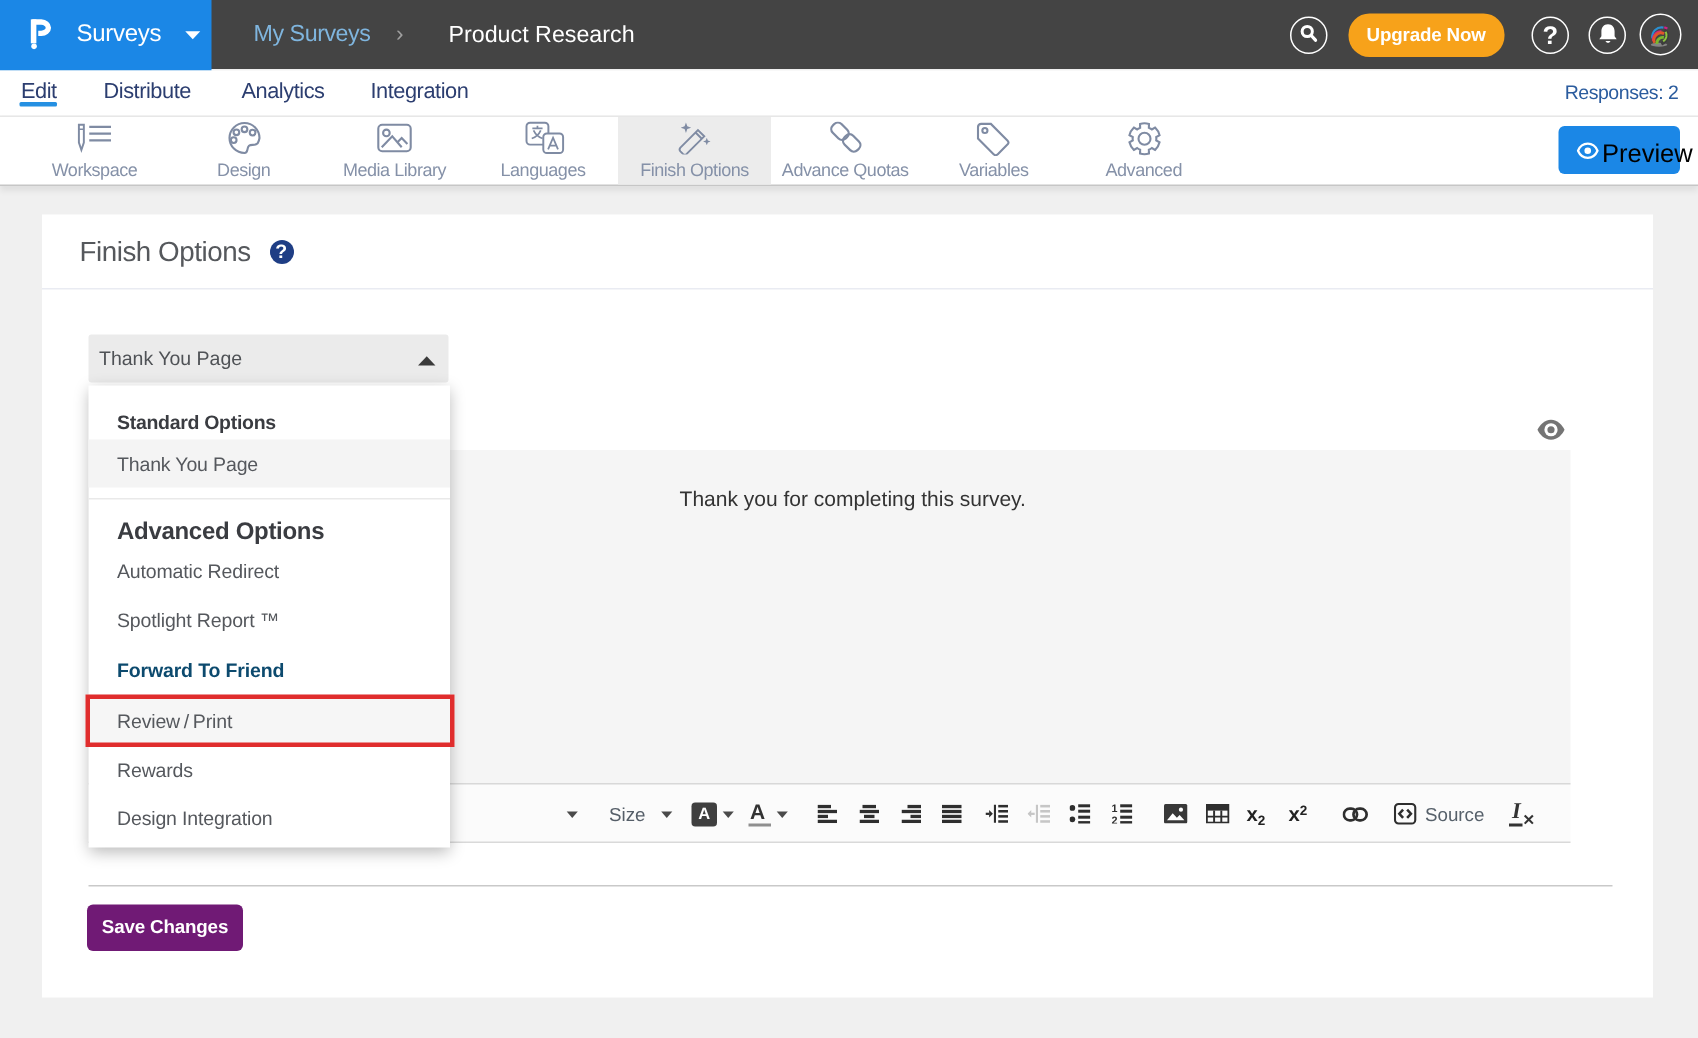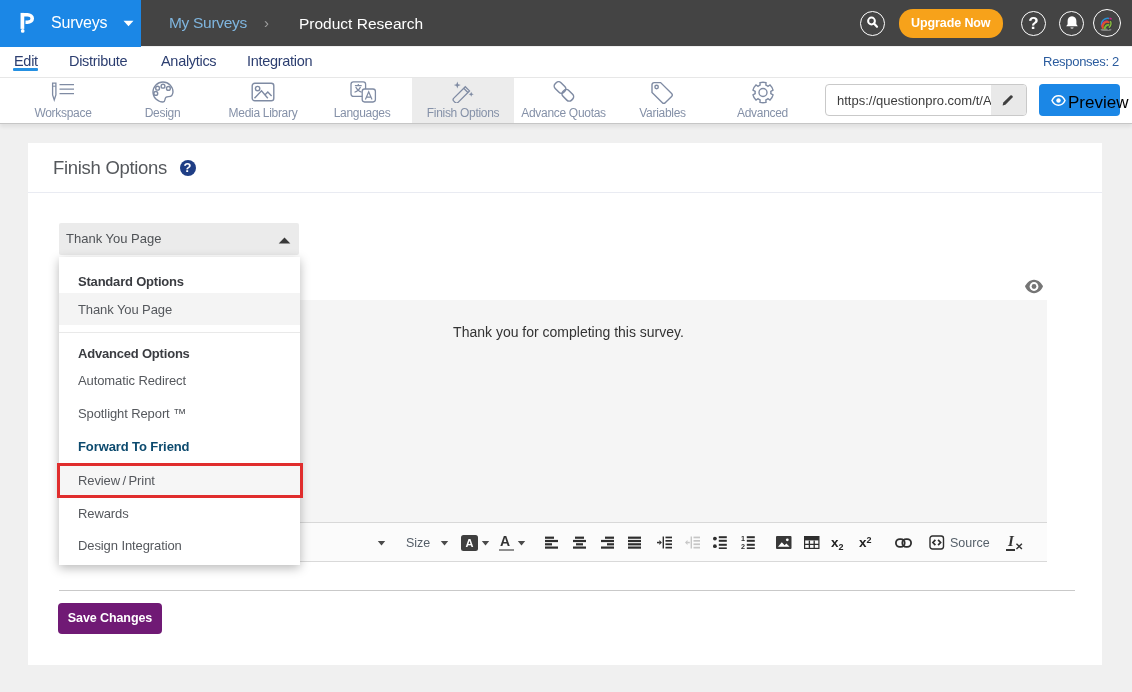--- a/index.html
+++ b/index.html
@@ -116,27 +116,20 @@
     <circle cx="6.6" cy="6" r="1.7"></circle>
   </svg>
   <div class="abs lbl" style="left:602.5px;top:106px;width:120px;text-align:center;">Variables</div>
 
   <svg class="abs" style="left:749.5px;top:81px;" width="26" height="23" viewBox="0 0 26 23" fill="none" stroke="#7f8ba3" stroke-width="1.4">
     <path d="M10.02,1.64 A10.3,10.3 0 0 1 15.98,1.64 L15.91,4.15 A7.9,7.9 0 0 1 17.91,5.31 L20.05,3.99 A10.3,10.3 0 0 1 23.03,9.15 L20.82,10.35 A7.9,7.9 0 0 1 20.82,12.65 L23.03,13.85 A10.3,10.3 0 0 1 20.05,19.01 L17.91,17.69 A7.9,7.9 0 0 1 15.91,18.85 L15.98,21.36 A10.3,10.3 0 0 1 10.02,21.36 L10.09,18.85 A7.9,7.9 0 0 1 8.09,17.69 L5.95,19.01 A10.3,10.3 0 0 1 2.97,13.85 L5.18,12.65 A7.9,7.9 0 0 1 5.18,10.35 L2.97,9.15 A10.3,10.3 0 0 1 5.95,3.99 L8.09,5.31 A7.9,7.9 0 0 1 10.09,4.15 Z"></path>
     <circle cx="13" cy="11.5" r="4"></circle>
   </svg>
   <div class="abs lbl" style="left:702.5px;top:106px;width:120px;text-align:center;">Advanced</div>
 
-  <div class="abs" style="left:825px;top:84px;width:202px;height:32px;background:#fff;border:1px solid #c9c9c9;border-radius:4px;overflow:hidden;">
-    <div style="position:absolute;left:11px;top:7.5px;font-size:13px;color:#3c3c3c;white-space:nowrap;">https://questionpro.com/t/A</div>
-    <div style="position:absolute;right:0;top:0;width:35px;height:30px;background:#e9e9e9;"></div>
-    <svg style="position:absolute;right:11px;top:8px;" width="14" height="14" viewBox="0 0 14 14">
-      <path d="M1.6,12.4 L2.3,9.6 L9.4,2.5 A1.1,1.1 0 0 1 10.9,2.5 L11.5,3.1 A1.1,1.1 0 0 1 11.5,4.6 L4.4,11.7 Z" fill="#3f3f3f"></path>
-    </svg>
-  </div>
 
   <div class="abs" style="left:1039px;top:84px;width:81px;height:32px;background:#1b87e6;border-radius:4px;"></div>
   <svg class="abs" style="left:1051px;top:94px;" width="15" height="13" viewBox="0 0 15 13">
     <path d="M7.5,1.8 C4.2,1.8 1.9,4.4 1,6.5 C1.9,8.6 4.2,11.2 7.5,11.2 C10.8,11.2 13.1,8.6 14,6.5 C13.1,4.4 10.8,1.8 7.5,1.8 Z" fill="none" stroke="#fff" stroke-width="1.5"></path>
     <circle cx="7.5" cy="6.5" r="2.2" fill="#fff"></circle>
   </svg>
   <div class="abs" style="left:1068px;top:93px;color:#000000;font-size:17px;">Preview</div>
 
   <div class="abs" style="left:28px;top:142.5px;width:1074px;height:522px;background:#fff;"></div>
   <div class="abs" style="left:53px;top:157px;color:#55585c;font-size:18.5px;letter-spacing:-0.3px;">Finish Options</div>
@@ -270,21 +263,21 @@
   <svg class="abs" style="left:278px;top:237px;" width="13" height="8" viewBox="0 0 13 8">
       <path d="M6.5,0.5 L12.3,6.6 L0.7,6.6 Z" fill="#3a3a3a"></path>
     </svg>
 
   <div class="abs" style="left:59px;top:257px;width:241px;height:308px;background:#fff;box-shadow:0 3px 10px rgba(0,0,0,0.28);"></div>
   <div class="abs" style="left:59px;top:293px;width:241px;height:32px;background:#f4f4f4;"></div>
   <div class="abs" style="left:59px;top:332px;width:241px;height:1px;background:#e9e9e9;"></div>
   <div class="abs" style="left:56.5px;top:462.8px;width:246px;height:35.5px;background:#f6f6f6;border:3px solid #e02d2d;"></div>
   <div class="abs" style="left:78px;top:274px;color:#3a3c41;font-size:13px;font-weight:bold;letter-spacing:-0.2px;">Standard Options</div>
   <div class="abs" style="left:78px;top:302px;color:#55585d;font-size:13px;letter-spacing:-0.1px;">Thank You Page</div>
-  <div class="abs" style="left:78px;top:346px;color:#3a3c41;font-size:13px;font-weight:bold;letter-spacing:-0.2px;">Advanced Options</div>
+  <div class="abs" style="left:78px;top:346px;color:#3a3c41;font-size:16px;font-weight:bold;letter-spacing:-0.2px;">Advanced Options</div>
   <div class="abs" style="left:78px;top:373px;color:#55585d;font-size:13px;letter-spacing:-0.1px;">Automatic Redirect</div>
   <div class="abs" style="left:78px;top:406px;color:#55585d;font-size:13px;letter-spacing:-0.1px;">Spotlight Report ™</div>
   <div class="abs" style="left:78px;top:439px;color:#0c4a6e;font-size:13px;letter-spacing:-0.1px;font-weight:bold;">Forward To Friend</div>
   <div class="abs" style="left:78px;top:473px;color:#55585d;font-size:13px;letter-spacing:-0.1px;">Review / Print</div>
   <div class="abs" style="left:78px;top:506px;color:#55585d;font-size:13px;letter-spacing:-0.1px;">Rewards</div>
   <div class="abs" style="left:78px;top:538px;color:#55585d;font-size:13px;letter-spacing:-0.1px;">Design Integration</div>
 
 </div>
 
 </body></html>

